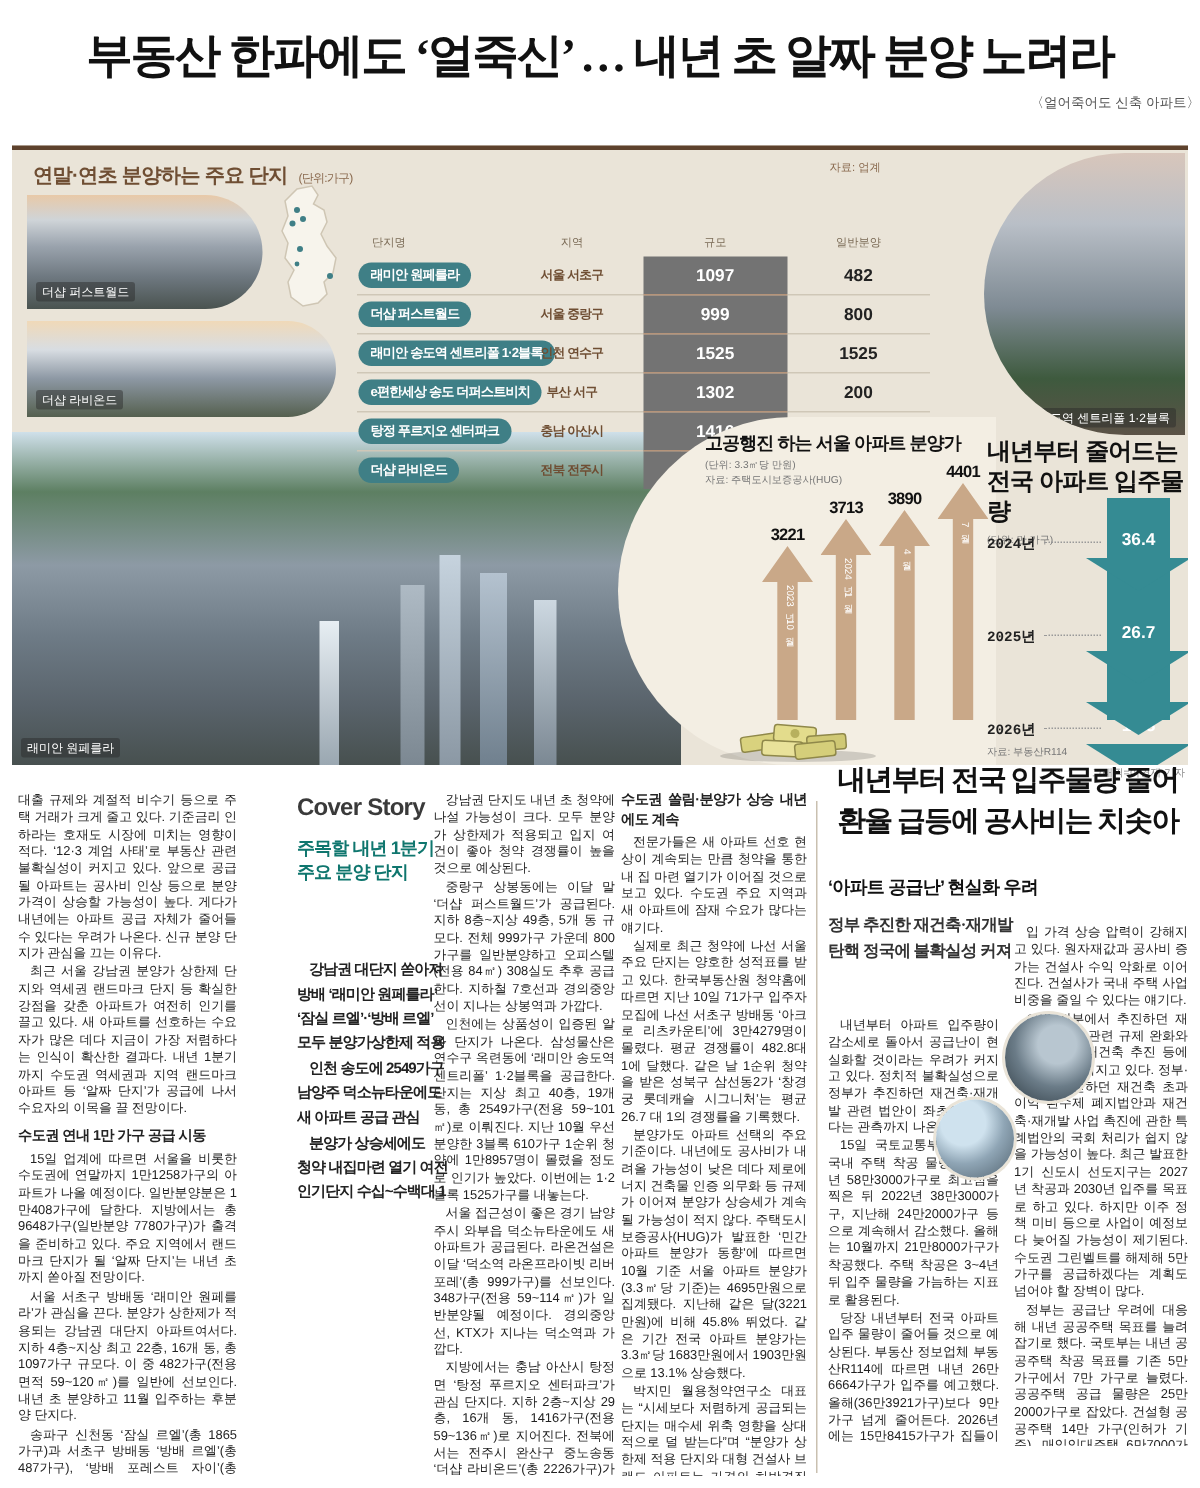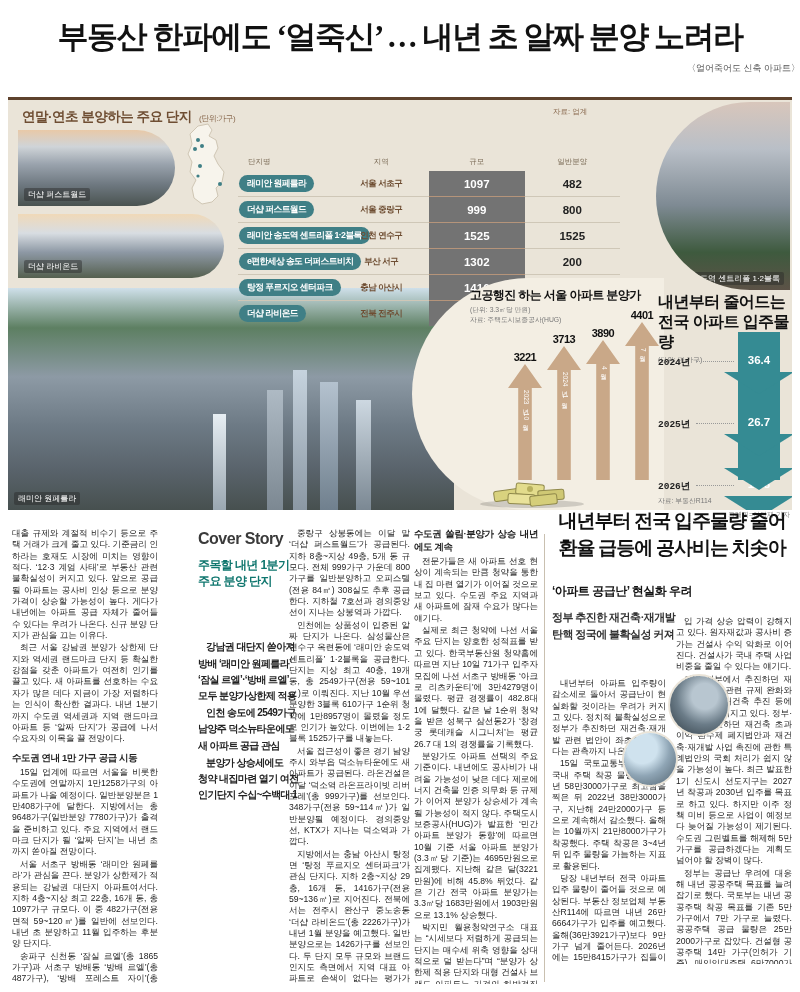--- a/index.html
+++ b/index.html
@@ -300,20 +300,21 @@
 남양주 덕소뉴타운에도
 새 아파트 공급 관심</p>
         <p class="cs-group">분양가 상승세에도
 청약 내집마련 열기 여전
 인기단지 수십~수백대 1</p>
       </div>
   </div>
 
   <div id="col3" class="bodycol">
     <div>
+        <p>강남권 단지도 내년 초 청약에 나설 가능성이 크다. 모두 분양가 상한제가 적용되고 입지 여건이 좋아 청약 경쟁률이 높을 것으로 예상된다.</p>
         <p>중랑구 상봉동에는 이달 말 ‘더샵 퍼스트월드’가 공급된다. 지하 8층~지상 49층, 5개 동 규모다. 전체 999가구 가운데 800가구를 일반분양하고 오피스텔(전용 84㎡) 308실도 추후 공급한다. 지하철 7호선과 경의중앙선이 지나는 상봉역과 가깝다.</p>
         <p>인천에는 상품성이 입증된 알짜 단지가 나온다. 삼성물산은 연수구 옥련동에 ‘래미안 송도역 센트리폴’ 1·2블록을 공급한다. 단지는 지상 최고 40층, 19개 동, 총 2549가구(전용 59~101㎡)로 이뤄진다. 지난 10월 우선 분양한 3블록 610가구 1순위 청약에 1만8957명이 몰렸을 정도로 인기가 높았다. 이번에는 1·2블록 1525가구를 내놓는다.</p>
         <p>서울 접근성이 좋은 경기 남양주시 와부읍 덕소뉴타운에도 새 아파트가 공급된다. 라온건설은 이달 ‘덕소역 라온프라이빗 리버포레’(총 999가구)를 선보인다. 348가구(전용 59~114㎡)가 일반분양될 예정이다. 경의중앙선, KTX가 지나는 덕소역과 가깝다.</p>
         <p>지방에서는 충남 아산시 탕정면 ‘탕정 푸르지오 센터파크’가 관심 단지다. 지하 2층~지상 29층, 16개 동, 1416가구(전용 59~136㎡)로 지어진다. 전북에서는 전주시 완산구 중노송동 ‘더샵 라비온드’(총 2226가구)가 내년 1월 분양을 예고했다. 일반분양으로는 1426가구를 선보인다. 두 단지 모두 규모와 브랜드 인지도 측면에서 지역 대표 아파트로 손색이 없다는 평가가 나온다.</p>
       </div>
   </div>
 
   <div id="col4" class="bodycol">
     <div class="subhead">수도권 쏠림·분양가 상승 내년에도 계속</div>
     <div>

